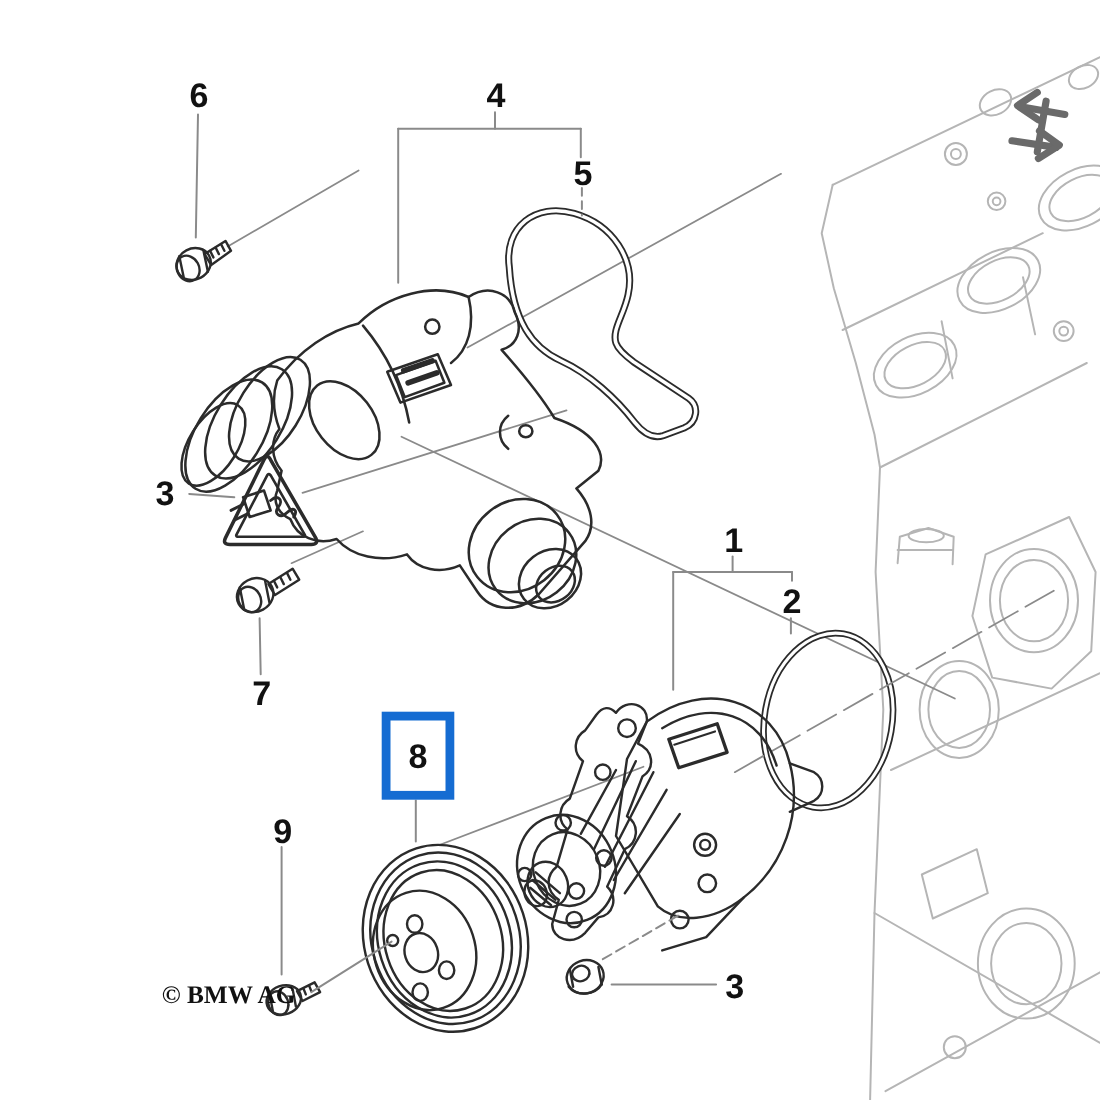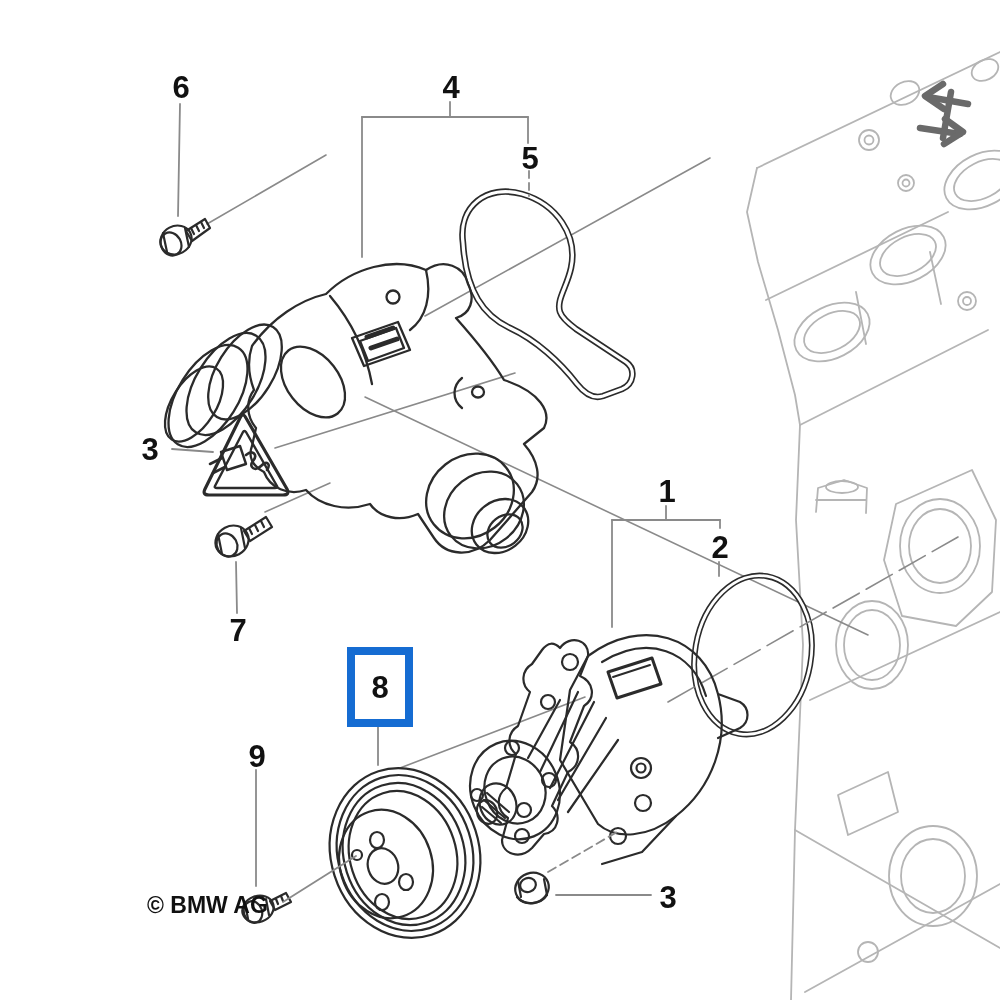--- a/index.html
+++ b/index.html
@@ -15,21 +15,21 @@
     user-select:none;
   }
   .hl-box{
     position:absolute;left:347px;top:647px;width:66px;height:80px;
     box-sizing:border-box;border:8px solid #156cd2;background:#ffffff;
     display:flex;align-items:center;justify-content:center;
   }
   .hl-box .num{font-size:31px;font-weight:700;color:#111;line-height:1;}
   .copyright{
     position:absolute;left:147px;top:892px;font-size:23px;font-weight:700;
-    color:#111;letter-spacing:0px;white-space:nowrap;
+    color:#111;letter-spacing:0px;white-space:nowrap;font-family:Liberation Serif, serif;
   }
 </style>
 </head>
 <body>
 
 <div class="stage">
 
 <svg width="1000" height="1000" viewBox="0 0 1000 1000">
 
   <g stroke="#b5b5b5" stroke-width="1.8">

